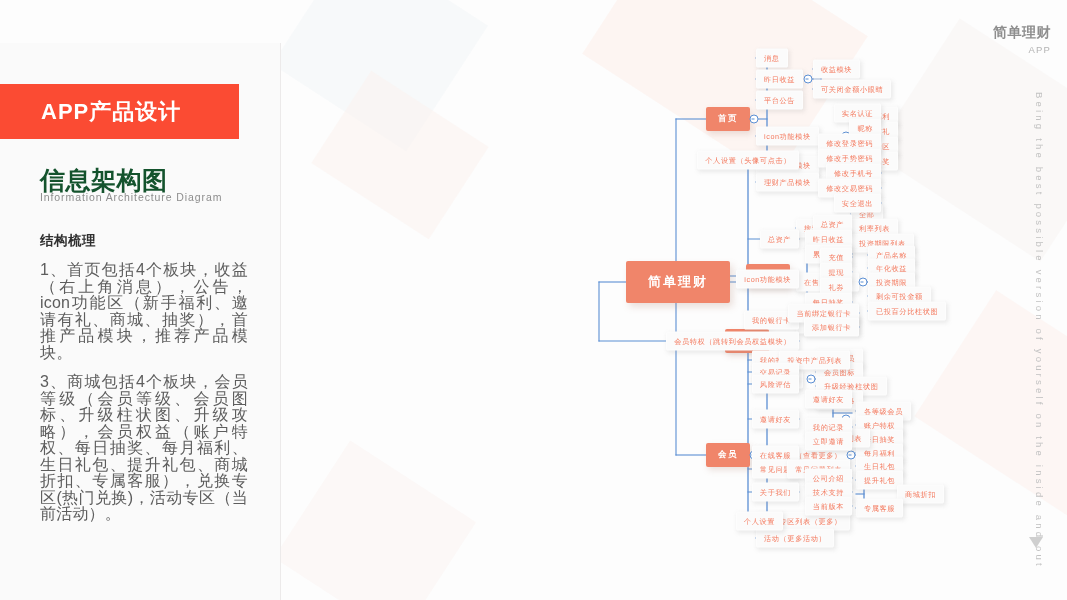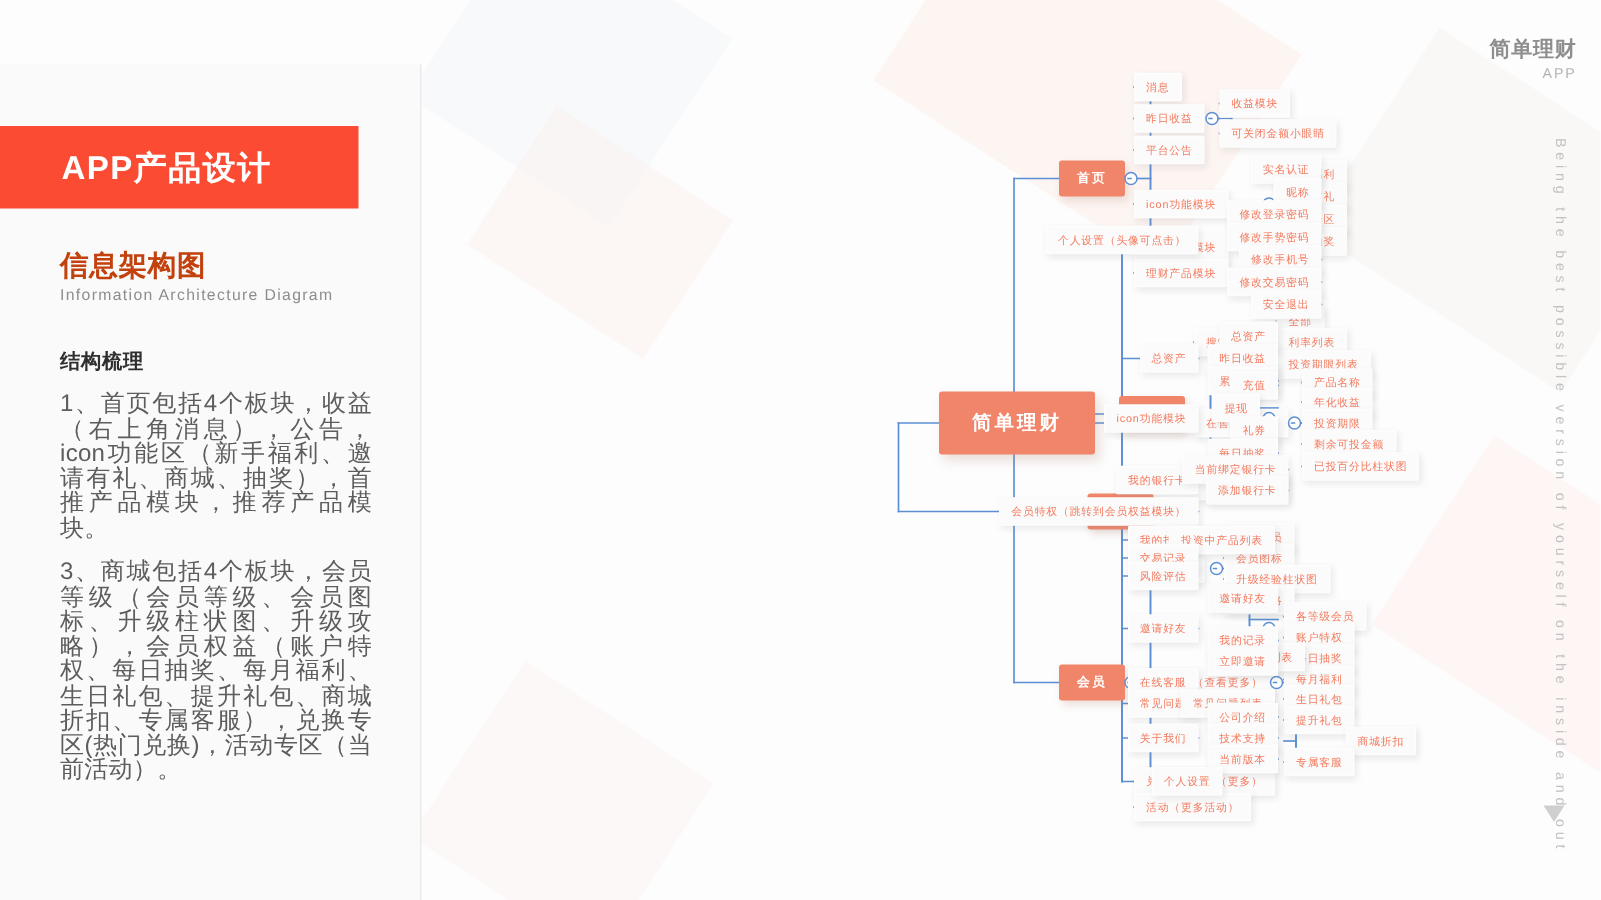--- a/index.html
+++ b/index.html
@@ -28,21 +28,21 @@
     z-index:5;
     margin-top:43px;
   }
   #title-banner{
     position:absolute;left:0;top:41px;width:239px;height:55px;
     background:#fb4b33;display:flex;align-items:center;
   }
   #title-banner .t{
     color:#fff;font-size:22px;font-weight:700;letter-spacing:1px;margin-left:41px;
   }
-  #sb-h1{position:absolute;left:40px;top:121px;font-size:19px;font-weight:700;color:#c2410c;letter-spacing:.5px;}
+  #sb-h1{position:absolute;left:40px;top:121px;font-size:25px;font-weight:700;color:#14532d;letter-spacing:.5px;}
   #sb-h1en{position:absolute;left:40px;top:148px;font-size:10.5px;color:#8d8d8d;letter-spacing:.9px;}
   #sb-h2{position:absolute;left:40px;top:189px;font-size:13.5px;font-weight:700;color:#2f2f2f;letter-spacing:.5px;}
   #sb-body{position:absolute;left:40px;top:219px;width:208px;}
   #sb-body p{
     margin:0 0 13px 0;font-size:16px;line-height:16.5px;color:#5d5d5d;
     text-align:justify;letter-spacing:.2px;
   }
 
   
   #rail{position:absolute;right:0;top:0;width:90px;height:600px;z-index:4;}
@@ -314,21 +314,21 @@
         <div class="node n-leaf" style="top: 188px; right: 186px;"><span>修改交易密码</span></div>
         <div class="node n-leaf" style="top: 203px; right: 186px;"><span>安全退出</span></div>
         <div class="node n-leaf" style="top: 239px; right: 268px;"><span>总资产</span></div>
         <div class="handle" style="left: 565px; top: 239px;"></div>
         <div class="node n-leaf" style="top: 224px; right: 215px;"><span>总资产</span></div>
         <div class="node n-leaf" style="top: 239px; right: 215px;"><span>昨日收益</span></div>
         <div class="node n-leaf" style="top: 254px; right: 215px;"><span>累计收益</span></div>
         <div class="node n-leaf" style="top: 279px; right: 268px;"><span>icon功能模块</span></div>
         <div class="handle" style="left: 565px; top: 279px;"></div>
         <div class="node n-leaf" style="top: 257px; right: 215px;"><span>充值</span></div>
-        <div class="node n-leaf" style="top: 272px; right: 227px;"><span>提现</span></div>
+        <div class="node n-leaf" style="top: 272px; right: 215px;"><span>提现</span></div>
         <div class="node n-leaf" style="top: 287px; right: 215px;"><span>礼券</span></div>
         <div class="node n-leaf" style="top: 302px; right: 215px;"><span>每日抽奖</span></div>
         <div class="node n-leaf" style="top: 320px; right: 268px;"><span>我的银行卡</span></div>
         <div class="handle" style="left: 572px; top: 320px;"></div>
         <div class="node n-leaf" style="top: 313px; right: 208px;"><span>当前绑定银行卡</span></div>
         <div class="node n-leaf" style="top: 327px; right: 208px;"><span>添加银行卡</span></div>
         <div class="node n-leaf" style="top: 341px; right: 268px;"><span>会员特权（跳转到会员权益模块）</span></div>
         <div class="node n-leaf" style="top: 360px; right: 268px;"><span>我的投资</span></div>
         <div class="handle" style="left: 563px; top: 360px;"></div>
         <div class="node n-leaf" style="top: 360px; right: 217px;"><span>投资中产品列表</span></div>
@@ -342,17 +342,17 @@
         <div class="node n-leaf" style="top: 441px; right: 215px;"><span>立即邀请</span></div>
         <div class="node n-leaf" style="top: 455px; right: 268px;"><span>在线客服</span></div>
         <div class="node n-leaf" style="top: 469px; right: 268px;"><span>常见问题</span></div>
         <div class="handle" style="left: 563px; top: 469px;"></div>
         <div class="node n-leaf" style="top: 469px; right: 217px;"><span>常见问题列表</span></div>
         <div class="node n-leaf" style="top: 492px; right: 268px;"><span>关于我们</span></div>
         <div class="handle" style="left: 565px; top: 492px;"></div>
         <div class="node n-leaf" style="top: 478px; right: 215px;"><span>公司介绍</span></div>
         <div class="node n-leaf" style="top: 492px; right: 215px;"><span>技术支持</span></div>
         <div class="node n-leaf" style="top: 506px; right: 215px;"><span>当前版本</span></div>
-        <div class="node n-leaf" style="top: 521px; right: 252px;"><span>个人设置</span></div>
+        <div class="node n-leaf" style="top: 521px; right: 284px;"><span>个人设置</span></div>
       </div>
   </div>
 
 </div>
 
 </body></html>

